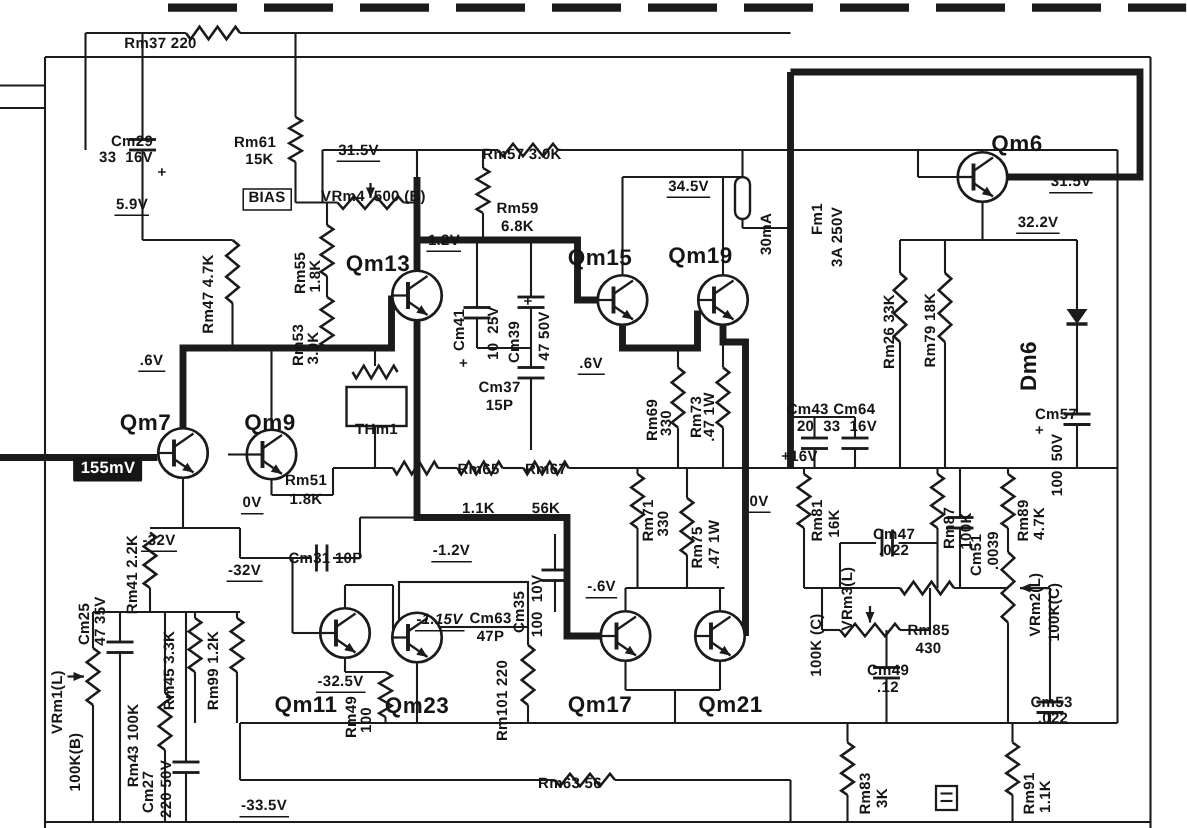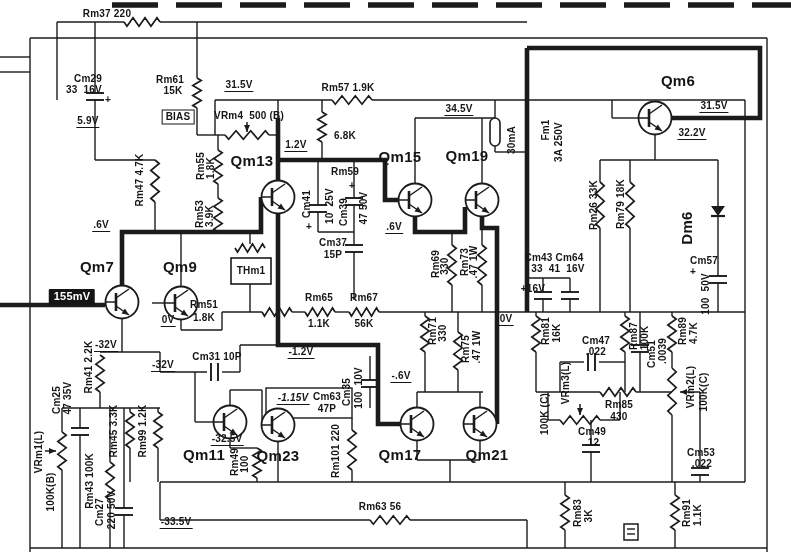--- a/index.html
+++ b/index.html
@@ -1,18 +1,18 @@
 <!DOCTYPE html>
 <html><head>
 <meta charset="utf-8">
 <style>
   html,body{margin:0;padding:0;background:#ffffff}
   .stage{position:relative;width:791px;height:552px;background:#ffffff;overflow:hidden}
   #cv{position:absolute;left:0;top:0}
-  #labels{position:absolute;left:0;top:0;width:791px;height:404px;font-family:"Liberation Sans",sans-serif}
+  #labels{position:absolute;left:0;top:16px;width:791px;height:404px;font-family:"Liberation Sans",sans-serif}
   .lbl{position:absolute;transform:translate(-50%,-50%);font:bold 10px "Liberation Sans",sans-serif;
        color:#151515;white-space:pre;letter-spacing:.2px;line-height:1}
   .lbl.r{transform:translate(-50%,-50%) rotate(-90deg)}
   .lbl.volt{border-bottom:1.5px solid #151515;padding:0 1px 1px}
   .lbl.big{font-size:15px;letter-spacing:.3px}
   .lbl.box{border:1.7px solid #151515;padding:1px 3px 2px}
   .lbl.inv{background:#151515;color:#ffffff;padding:2px 5px 3px;font-size:11px;border-radius:1px}
 </style>
 </head>
 <body>
@@ -320,22 +320,22 @@
       <span class="lbl" style="left: 107px; top: 14px;">Rm37 220</span>
       <span class="lbl" style="left: 88px; top: 79px;">Cm29</span>
       <span class="lbl" style="left: 84px; top: 90px;">33  16V</span>
       <span class="lbl" style="left: 108px; top: 100px;">+</span>
       <span class="lbl volt" style="left: 88px; top: 122px;">5.9V</span>
       <span class="lbl" style="left: 170px; top: 80px;">Rm61</span>
       <span class="lbl" style="left: 173px; top: 91px;">15K</span>
       <span class="lbl volt" style="left: 239px; top: 86px;">31.5V</span>
       <span class="lbl box" style="left: 178px; top: 117px;">BIAS</span>
       <span class="lbl" style="left: 249px; top: 116px; text-align: right;">VRm4  500 (B)</span>
-      <span class="lbl" style="left: 348px; top: 88px;">Rm57 1.9K</span>
-      <span class="lbl" style="left: 345px; top: 124px; margin-top: 48px;">Rm59</span>
+      <span class="lbl" style="left: 348px; top: 88px;">Rm57 3.0K</span>
+      <span class="lbl" style="left: 345px; top: 124px;">Rm59</span>
       <span class="lbl" style="left: 345px; top: 136px;">6.8K</span>
       <span class="lbl volt" style="left: 459px; top: 110px;">34.5V</span>
       <span class="lbl r" style="left: 512px; top: 140px;">30mA</span>
       <span class="lbl r" style="left: 546px; top: 130px;">Fm1</span>
       <span class="lbl r" style="left: 559px; top: 142px;">3A 250V</span>
       <span class="lbl big" style="left: 678px; top: 80px;">Qm6</span>
       <span class="lbl volt" style="left: 714px; top: 107px;">31.5V</span>
       <span class="lbl volt" style="left: 668px; top: 134px; margin-left: 24px;">32.2V</span>
       <span class="lbl r" style="left: 140px; top: 180px;">Rm47 4.7K</span>
       <span class="lbl r" style="left: 201px; top: 166px;">Rm55</span>
@@ -360,21 +360,21 @@
       <span class="lbl volt" style="left: 101px; top: 226px;">.6V</span>
       <span class="lbl volt" style="left: 394px; top: 228px;">.6V</span>
       <span class="lbl big" style="left: 97px; top: 266px;">Qm7</span>
       <span class="lbl big" style="left: 180px; top: 266px;">Qm9</span>
       <span class="lbl" style="left: 251px; top: 271px;">THm1</span>
       <span class="lbl r" style="left: 436px; top: 264px;">Rm69</span>
       <span class="lbl r" style="left: 445px; top: 266px;">330</span>
       <span class="lbl r" style="left: 465px; top: 262px;">Rm73</span>
       <span class="lbl r" style="left: 474px; top: 262px;">.47 1W</span>
       <span class="lbl" style="left: 554px; top: 258px;">Cm43 Cm64</span>
-      <span class="lbl" style="left: 558px; top: 269px;">33  41  16V</span>
+      <span class="lbl" style="left: 558px; top: 269px;">20  33  16V</span>
       <span class="lbl" style="left: 533px; top: 289px;">+16V</span>
       <span class="lbl" style="left: 704px; top: 261px;">Cm57</span>
       <span class="lbl" style="left: 693px; top: 272px;">+</span>
       <span class="lbl r" style="left: 706px; top: 294px;">100  50V</span>
       <span class="lbl inv" style="left: 72px; top: 297px;">155mV</span>
       <span class="lbl volt" style="left: 168px; top: 321px;">0V</span>
       <span class="lbl" style="left: 204px; top: 305px;">Rm51</span>
       <span class="lbl" style="left: 204px; top: 318px;">1.8K</span>
       <span class="lbl" style="left: 319px; top: 298px;">Rm65</span>
       <span class="lbl" style="left: 319px; top: 324px;">1.1K</span>

